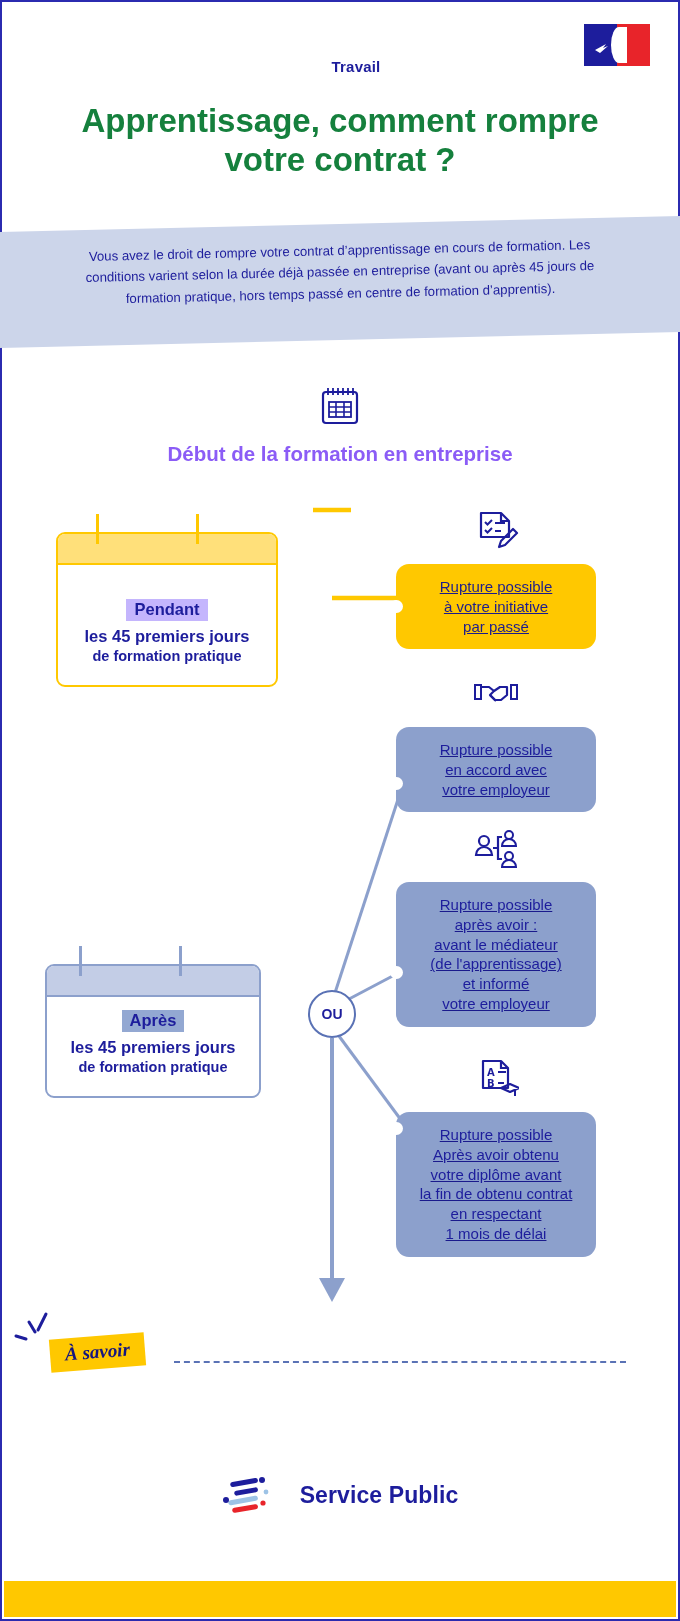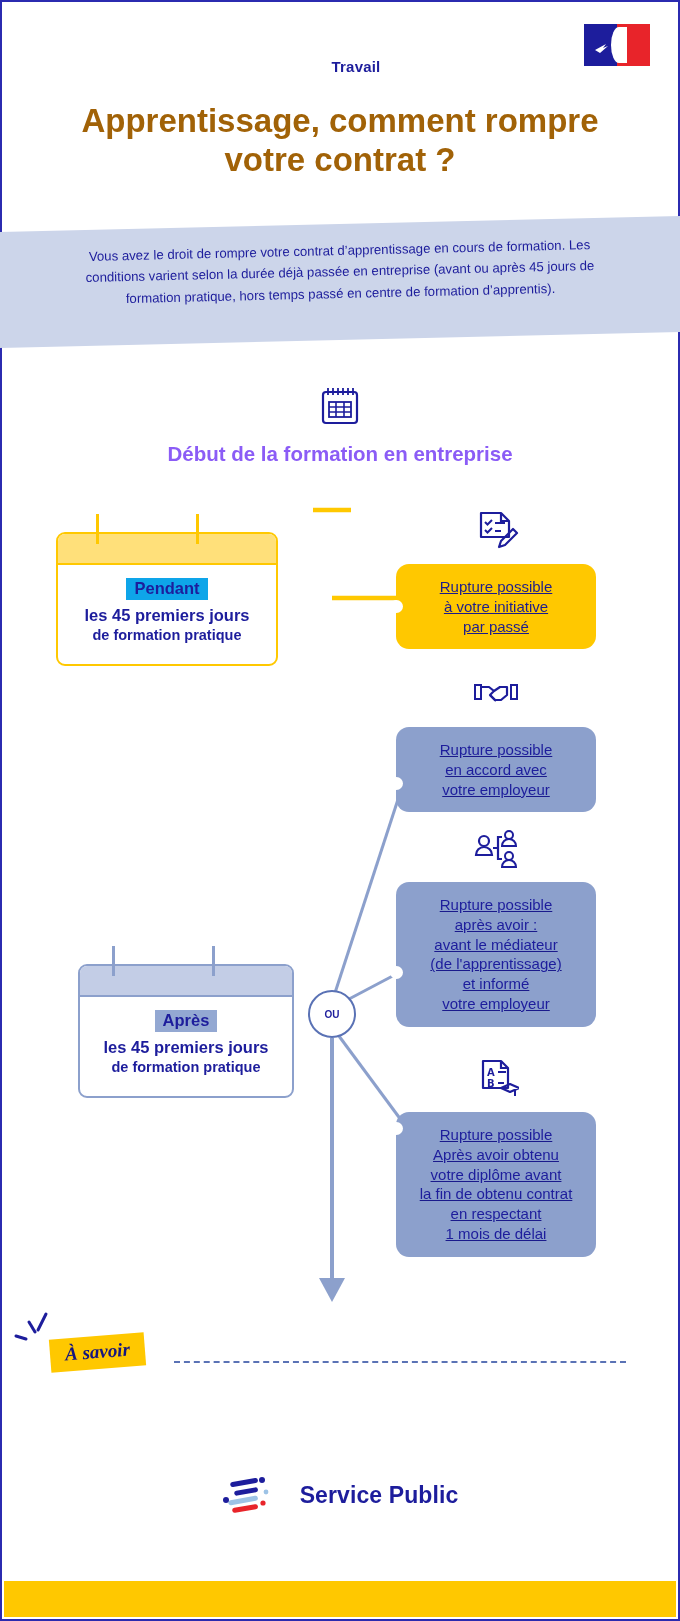--- a/index.html
+++ b/index.html
@@ -39,21 +39,21 @@
     position: absolute; top: 56px; left: 0; right: 0;
     text-align: center;
     font-size: 15px; font-weight: bold; color: #1d1d9c;
     letter-spacing: .2px;
     padding-left: 32px;
   }
   .headline {
     position: absolute; top: 100px; left: 40px; right: 40px;
     text-align: center;
     font-size: 33px; font-weight: bold; line-height: 1.18;
-    color: #a16207;
+    color: #15803d;
   }
 
   
   .intro-band {
     position: absolute; top: 222px; left: -14px;
     width: 708px; height: 116px;
     background: #ccd5ea;
     transform: rotate(-1.35deg);
   }
   .intro-text {
@@ -77,21 +77,21 @@
 
   
   .flow { position: absolute; top: 0; left: 0; width: 680px; height: 1621px; pointer-events: none; }
 
   
   .ou-node {
     position: absolute; left: 306px; top: 988px;
     width: 48px; height: 48px; border-radius: 50%;
     background: #ffffff; border: 2px solid #5a72b5;
     display: flex; align-items: center; justify-content: center;
-    font-size: 10px; font-weight: bold; color: #1d1d9c;
+    font-size: 14px; font-weight: bold; color: #1d1d9c;
   }
 
   
   .cal-card { position: absolute; width: 222px; }
   .cal-card .rings { position: absolute; top: -18px; left: 0; width: 222px; height: 20px; }
   .ring { position: absolute; width: 3px; height: 30px; top: 0; }
   .cal-body {
     border: 2px solid; border-radius: 9px;
     background: #ffffff; overflow: hidden;
   }
@@ -102,23 +102,23 @@
     font-size: 16.5px; font-weight: bold; color: #1d1d9c;
     margin-bottom: 5px;
   }
   .cal-l1 { font-size: 16.5px; font-weight: bold; color: #1d1d9c; line-height: 1.25; }
   .cal-l2 { font-size: 14.5px; font-weight: bold; color: #1d1d9c; line-height: 1.3; }
 
   #card-pendant { left: 54px; top: 530px; }
   #card-pendant .cal-body { border-color: #ffc800; }
   #card-pendant .cal-head { background: #ffe07a; border-bottom: 2px solid #ffc800; }
   #card-pendant .ring { background: #ffc800; }
-  #card-pendant .cal-tag { background: #0ea5e9; }
-
-  #card-apres { left: 70px; top: 962px; padding-left: 6px; }
+  #card-pendant .cal-tag { background: #c4b5fd; margin-top: 21px; }
+
+  #card-apres { left: 37px; top: 962px; padding-left: 6px; }
   #card-apres .cal-body { border-color: #8ca0cc; }
   #card-apres .cal-head { background: #c3cde6; border-bottom: 2px solid #8ca0cc; }
   #card-apres .ring { background: #8ca0cc; }
   #card-apres .cal-tag { background: #93a8d2; }
 
   
   .outcome { position: absolute; width: 200px; border-radius: 13px; text-decoration: underline; }
   .outcome .otext {
     padding: 13px 12px; text-align: center;
     font-size: 15px; line-height: 1.32;

